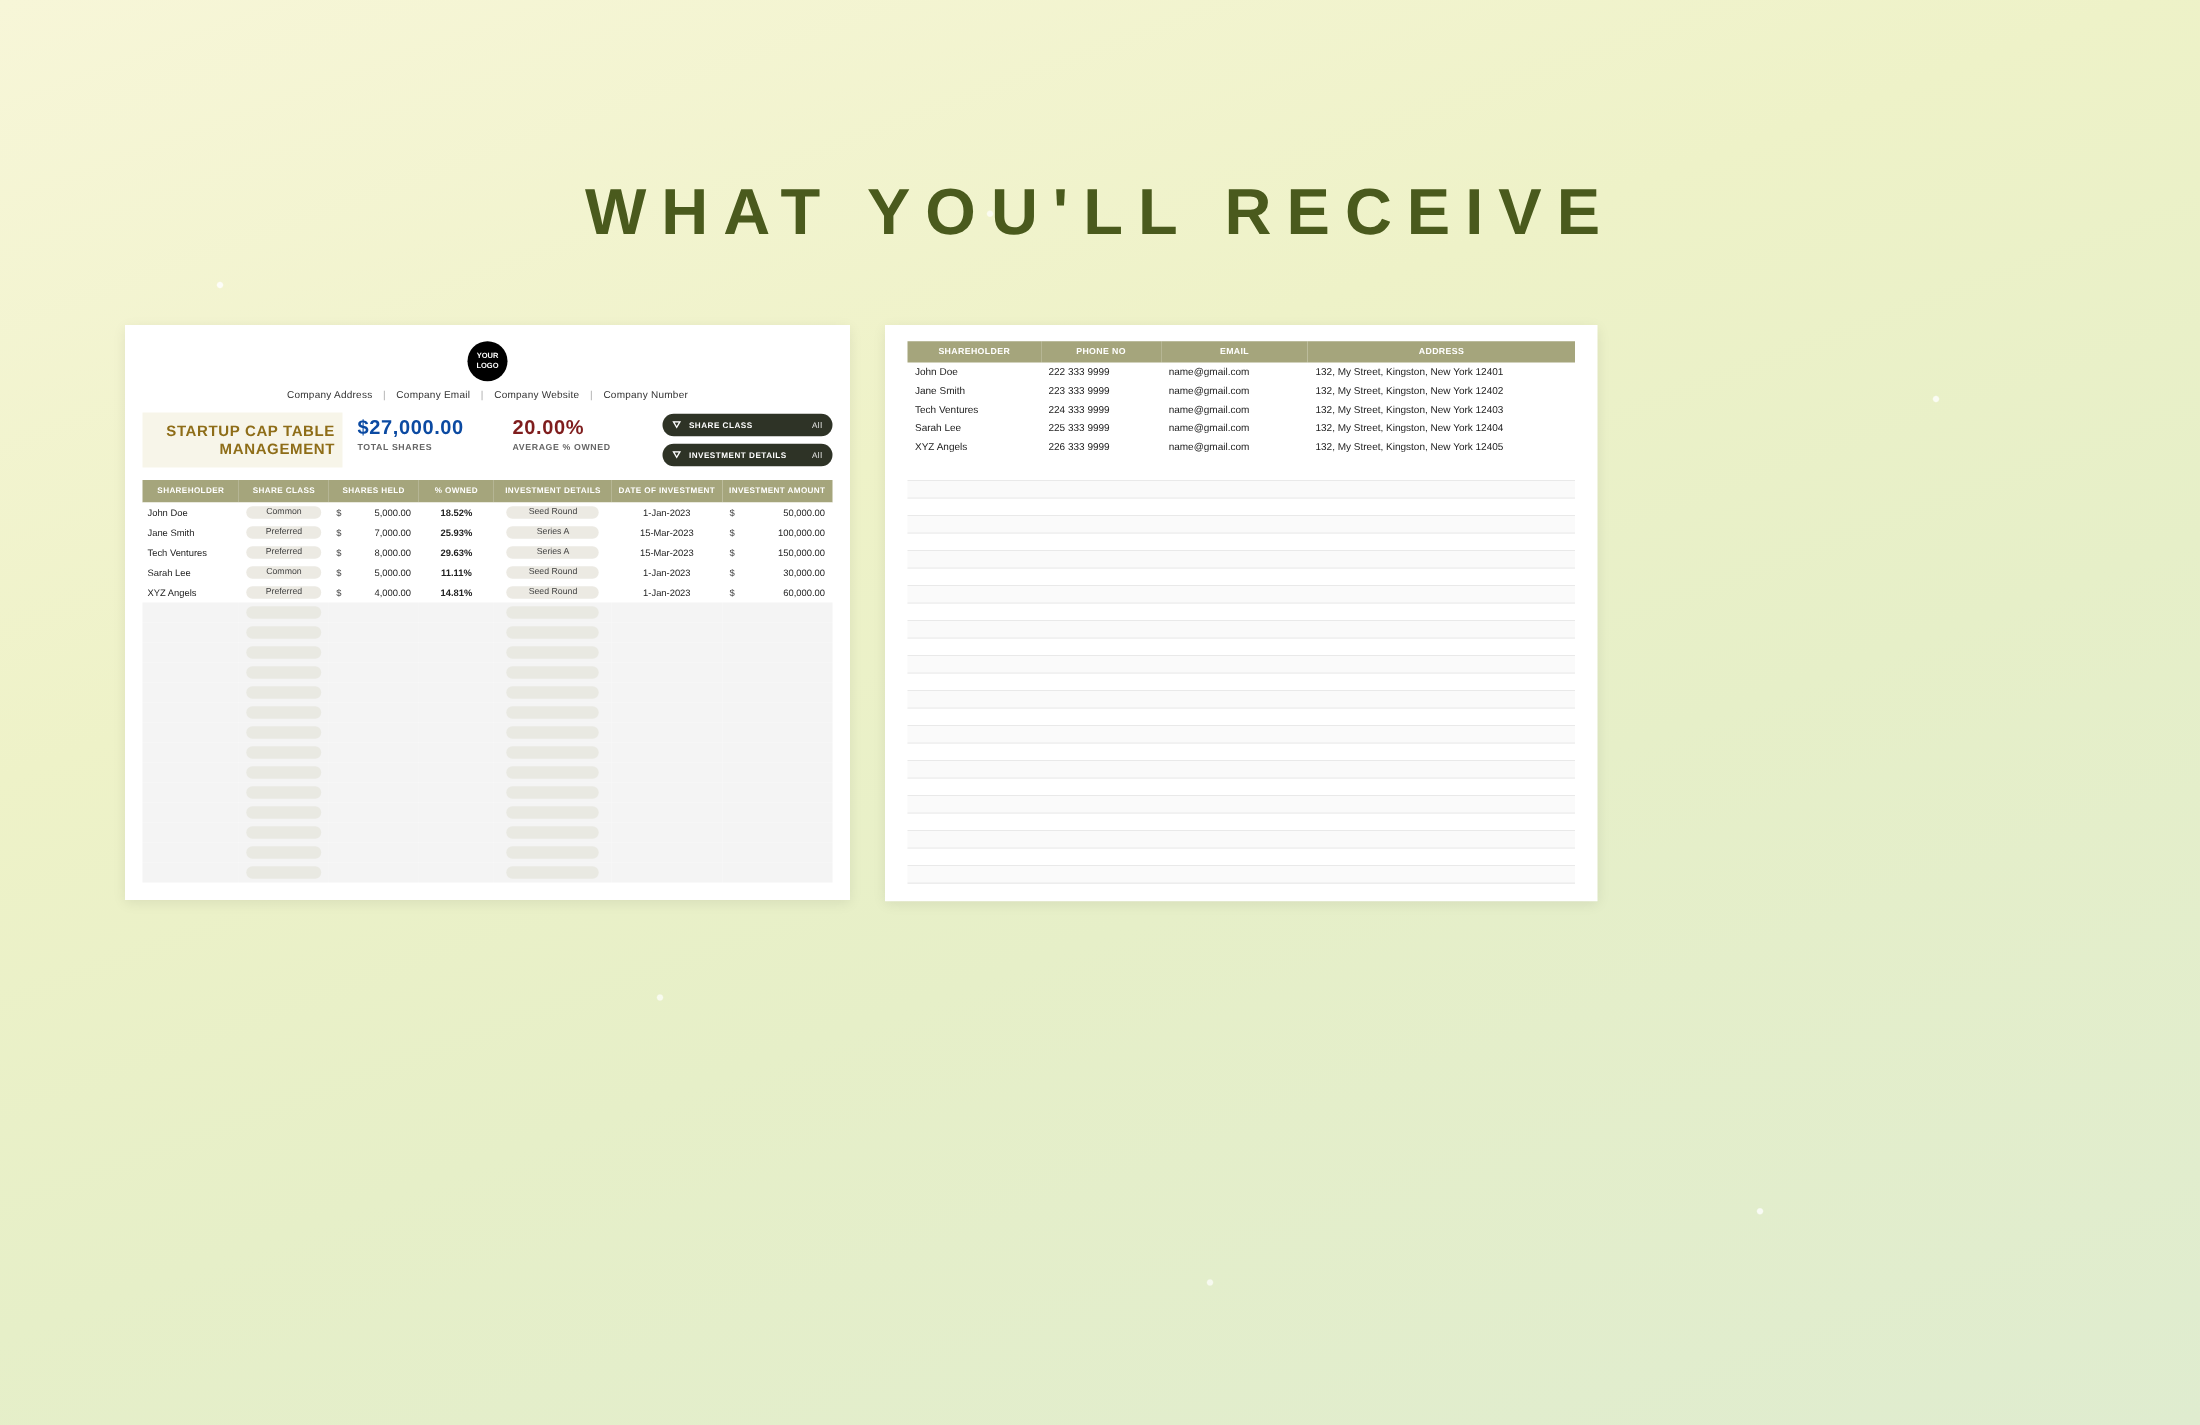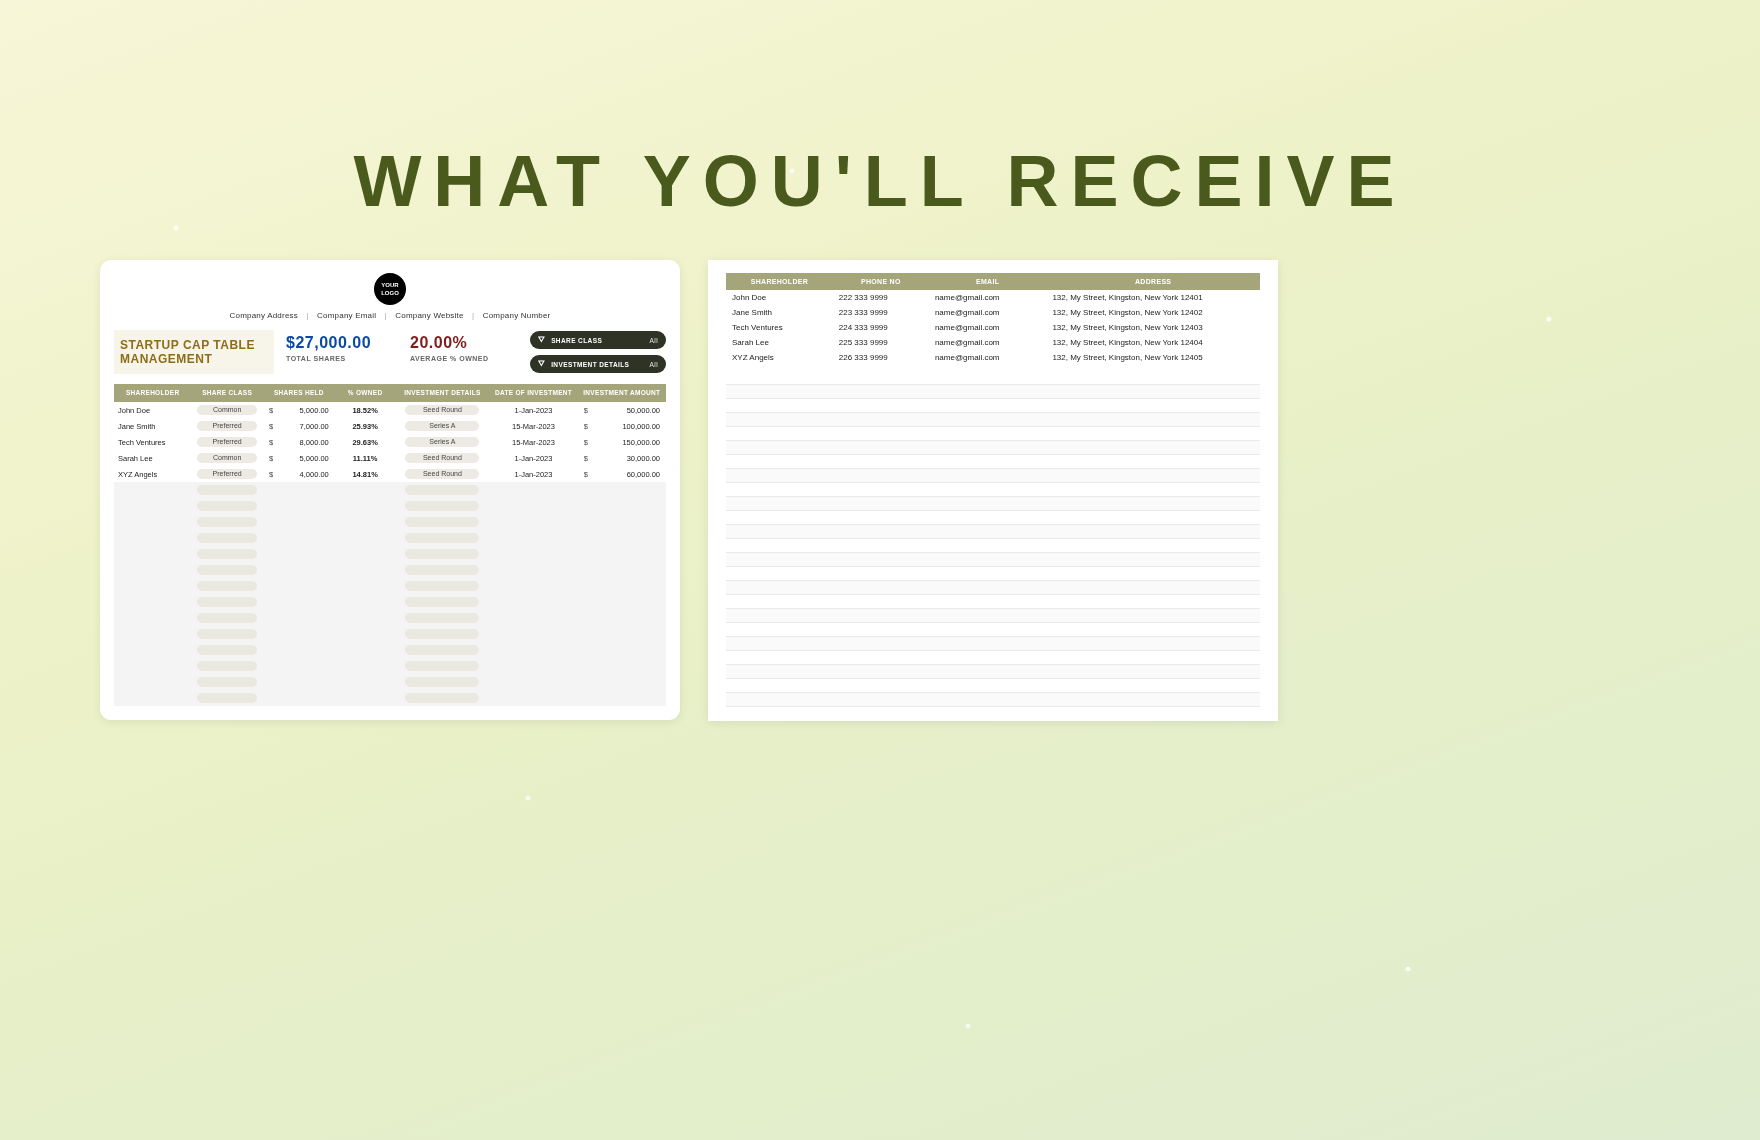--- a/index.html
+++ b/index.html
@@ -18,41 +18,41 @@
       radial-gradient(circle at 55% 90%, rgba(255,255,255,0.7) 0 2px, transparent 3px),
       linear-gradient(160deg, #f7f6d8 0%, #eef2c8 35%, #e6efc8 60%, #dfeccf 100%);
     position: relative;
     overflow: hidden;
   }
   .heading {
     position: absolute;
     top: 140px;
     left: 0; right: 0;
     text-align: center;
-    font-size: 72px;
+    font-size: 52px;
     font-weight: 700;
     letter-spacing: 12px;
     color: #4a5a1d;
     font-family: "Segoe UI", Arial, sans-serif;
   }
   .cards {
     position: absolute;
     top: 260px;
     left: 100px;
     right: 100px;
     display: flex;
     gap: 28px;
     align-items: flex-start;
   }
   .card {
     background: #fff;
     box-shadow: 0 2px 10px rgba(0,0,0,0.08);
     padding: 13px 14px 14px;
   }
-  .card-left { flex: 0 0 580px; border-radius: 11px; }
+  .card-left { flex: 0 0 580px; }
   .card-right { flex: 0 0 570px; font-size: 8.5px; }
   .card-right-inner { margin: 0 4px; }
 
   
   .logo-wrap { text-align: center; }
   .logo-circle {
     display: inline-block;
     width: 32px; height: 32px;
     background: #000; color: #fff;
     border-radius: 50%;
@@ -68,21 +68,21 @@
     color: #333;
     margin: 6px 0 10px;
     letter-spacing: 0.2px;
   }
   .co-info .sep { color: #aaa; margin: 0 6px; }
 
   .summary-row { display: flex; align-items: stretch; gap: 8px; }
   .title-block {
     flex: 0 0 160px;
     background: #f7f5e9;
-    text-align: left;
+    text-align: right;
     padding: 8px 6px;
     font-weight: 800;
     font-size: 12px;
     line-height: 14px;
     color: #8e6d18;
     letter-spacing: 0.5px;
   }
   .metric {
     flex: 1;
     text-align: left;

